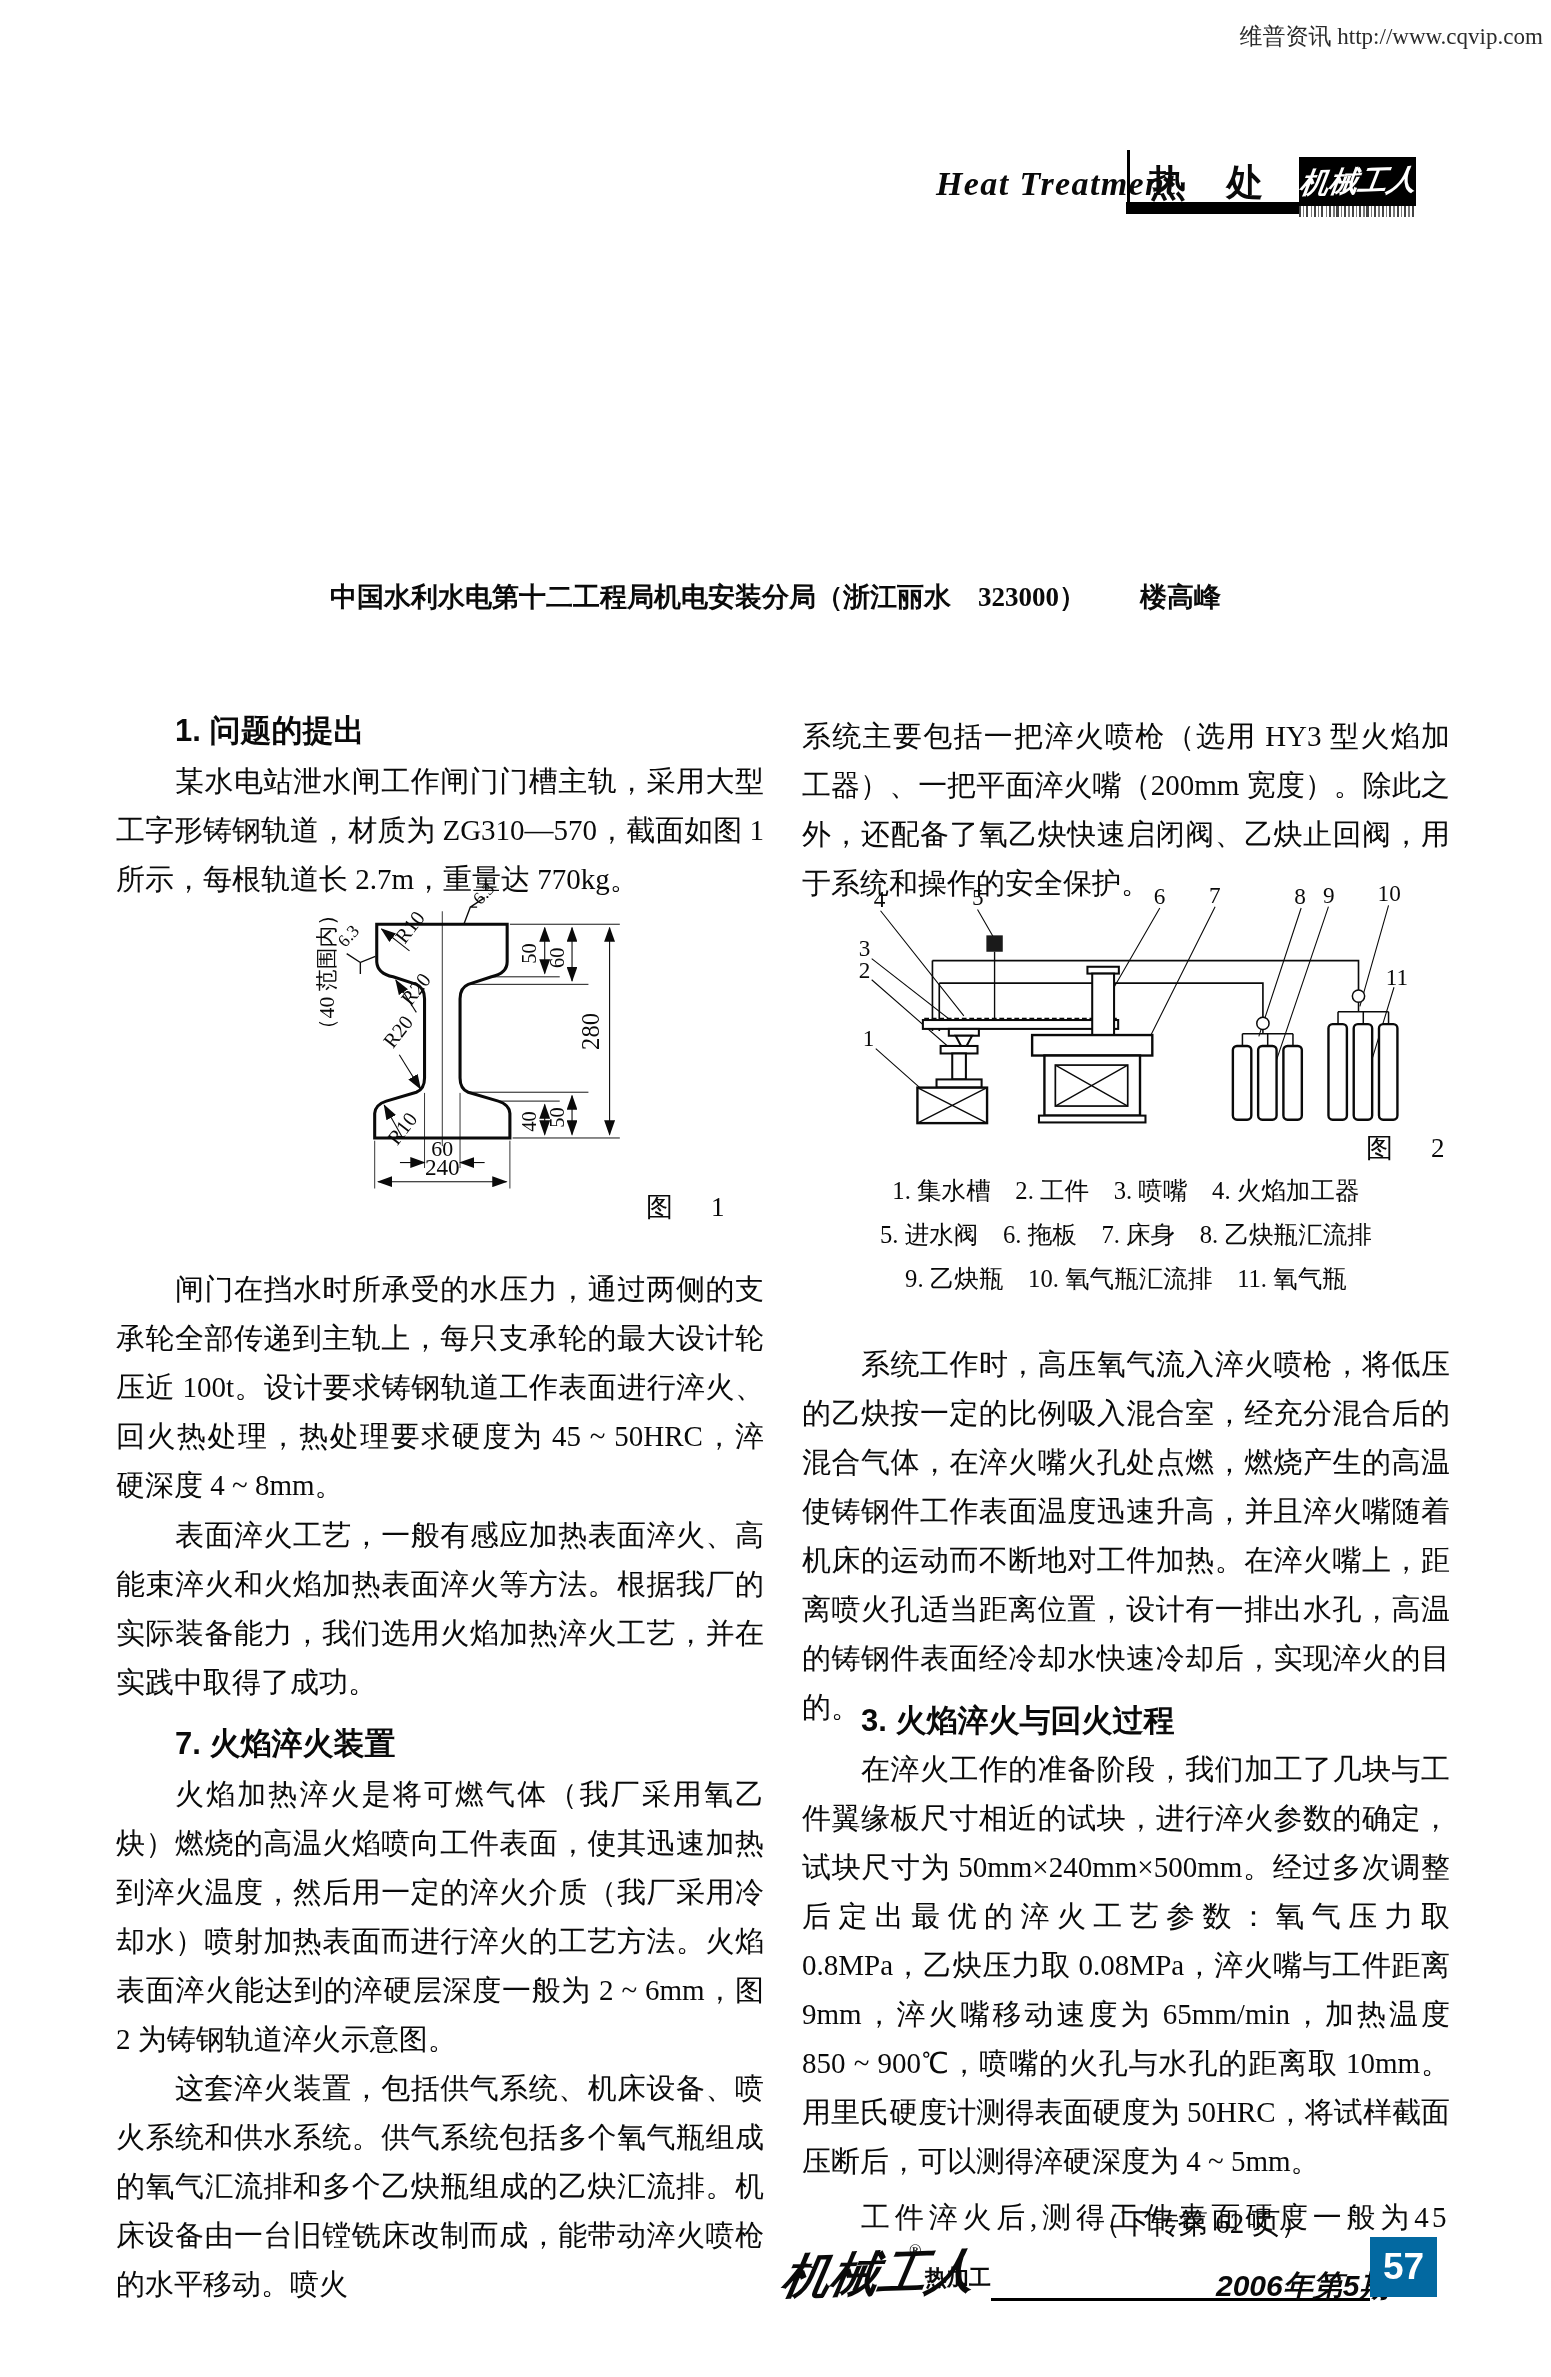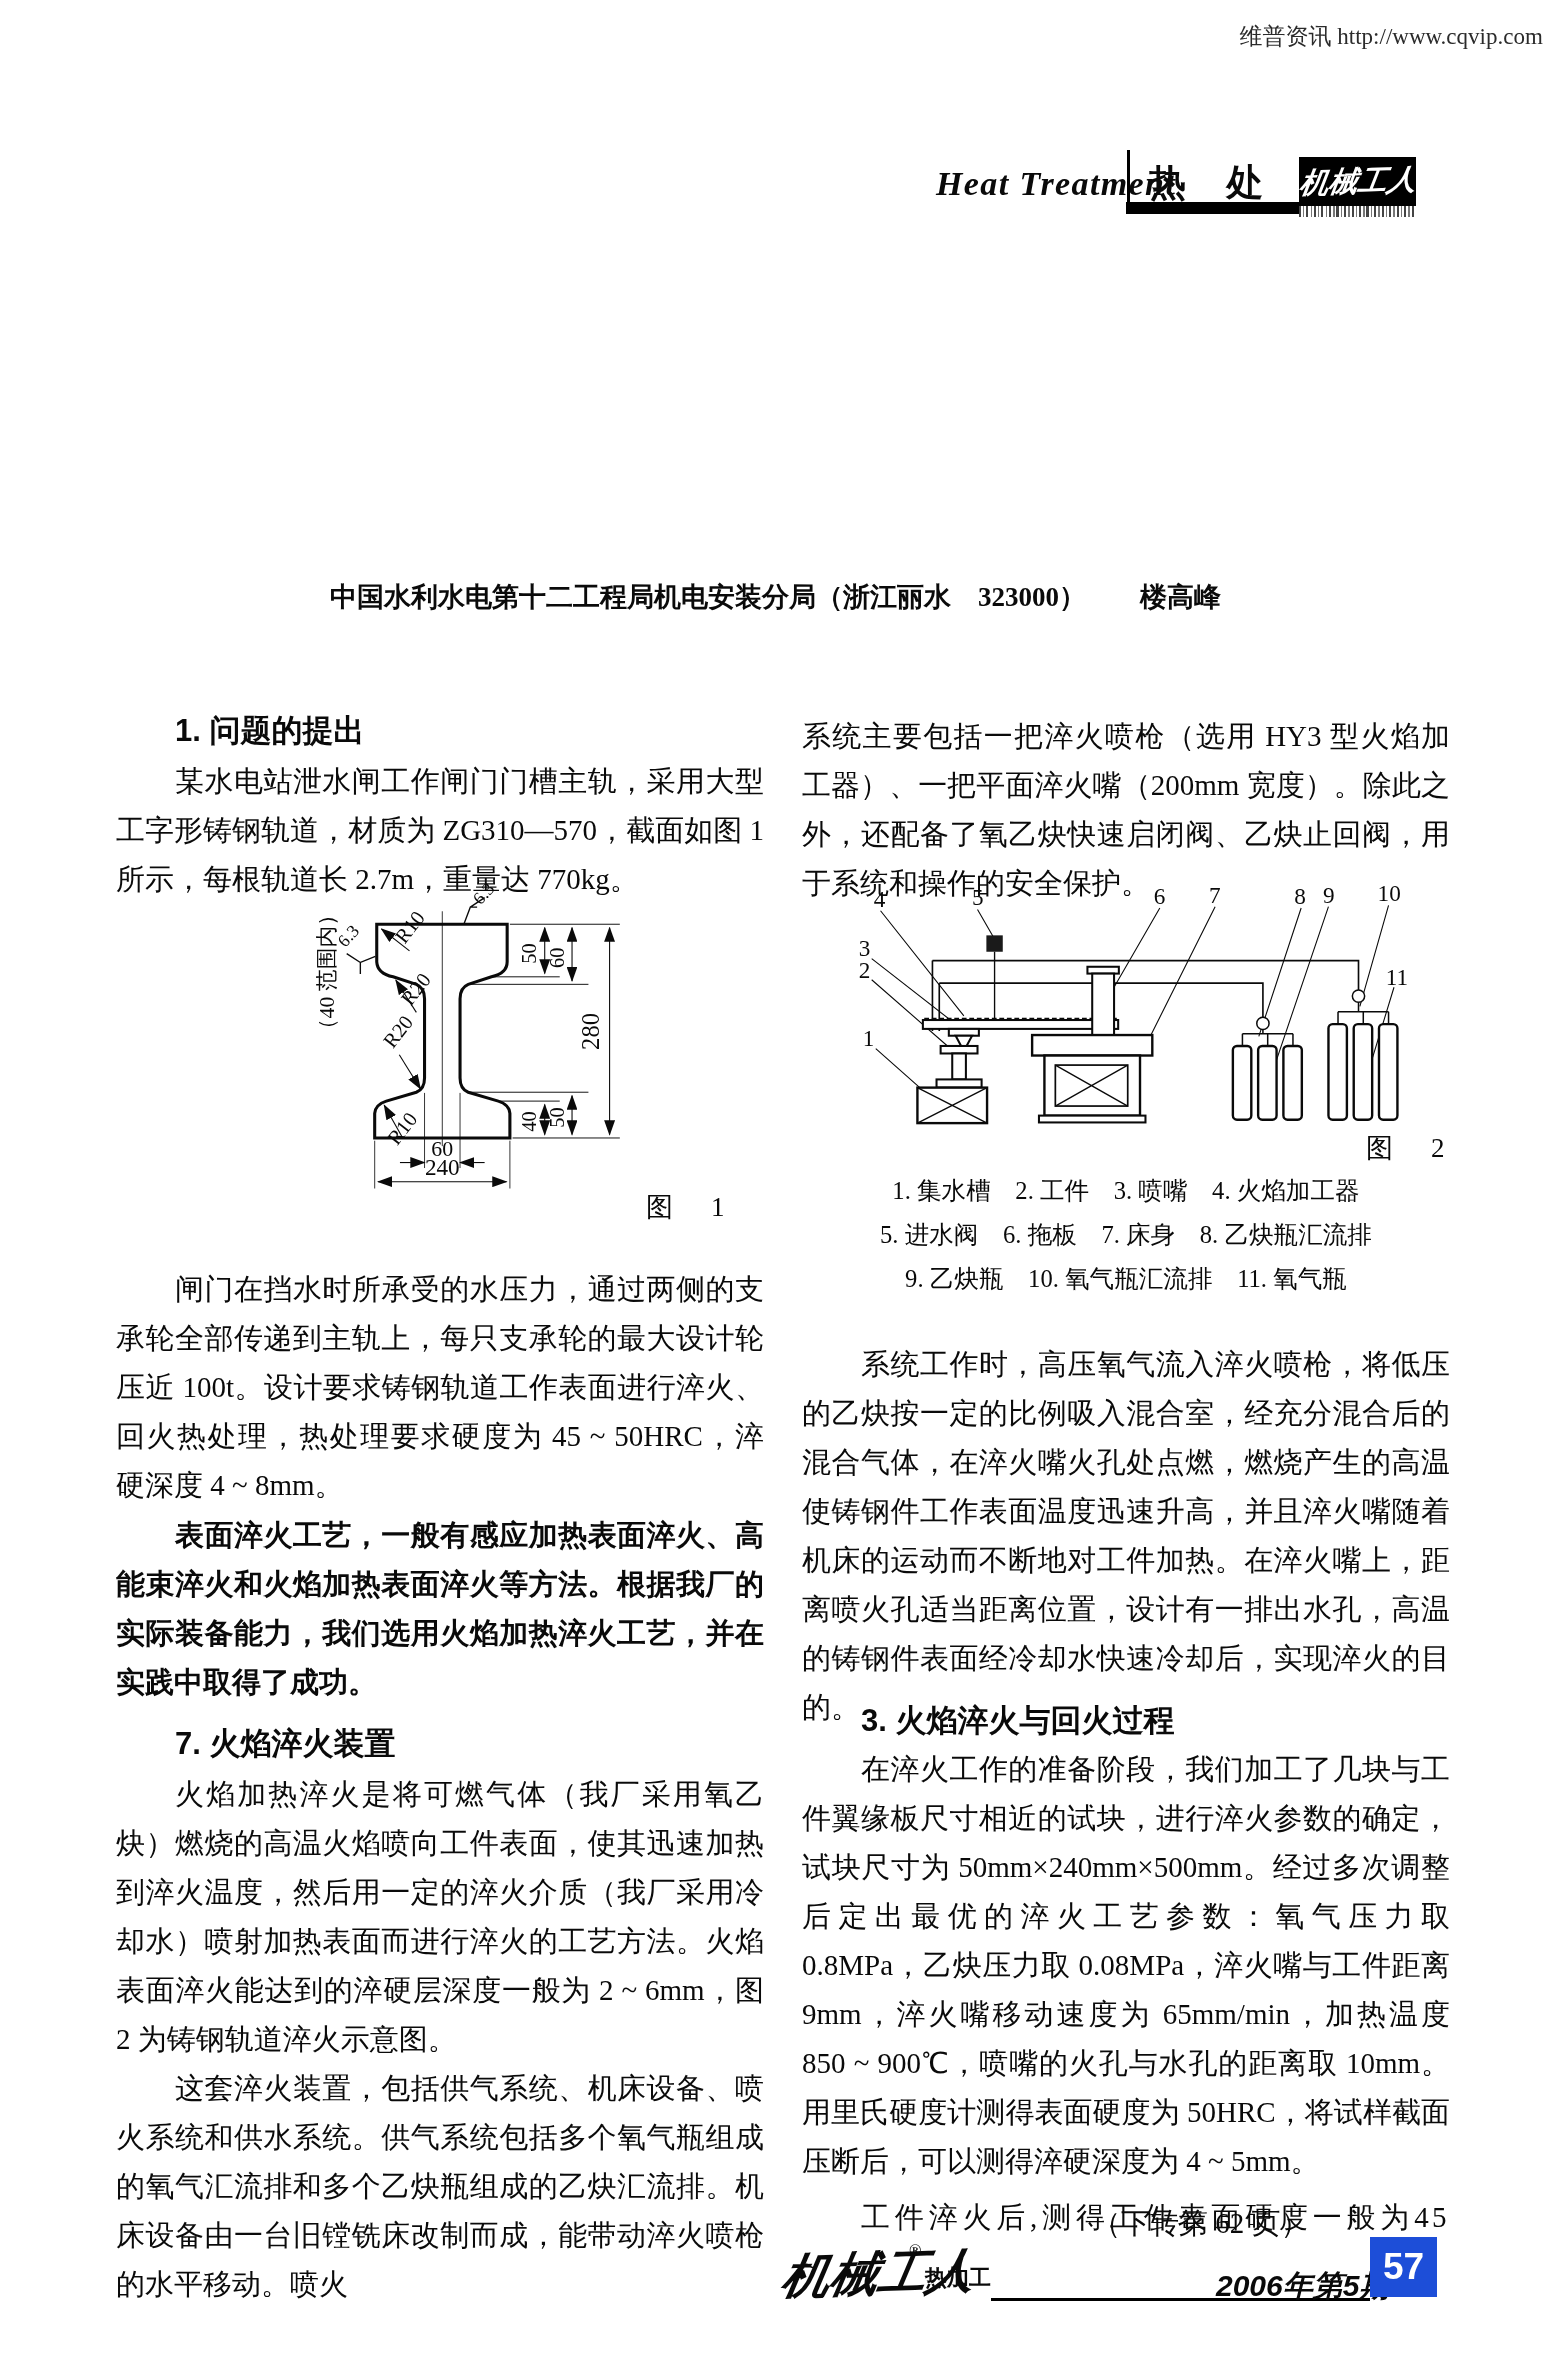--- a/index.html
+++ b/index.html
@@ -41,21 +41,21 @@
   .legend{width:648px;text-align:center;font-size:24.6px;}
   .p9{letter-spacing:3.4px;}
   .p10{font-size:29px;}
   
   .ft-logo{top:2242px;left:783px;font-size:48px;font-weight:900;font-style:italic;
     transform:skewX(-12deg) rotate(-2deg);letter-spacing:0px;font-family:"Liberation Sans",sans-serif;}
   .ft-reg{top:2241px;left:909px;font-size:16.4px;font-weight:700;}
   .ft-sub{top:2263px;left:925px;font-size:22px;font-weight:900;font-family:"Liberation Sans",sans-serif;}
   .ft-line{top:2298px;left:991px;width:379px;height:2.7px;background:#000;}
   .ft-issue{top:2266px;left:1216px;font-size:30px;font-weight:900;font-style:italic;font-family:"Liberation Sans",sans-serif;}
-  .ft-pagebox{top:2237px;left:1370px;width:67px;height:60px;background:#1d4ed8;color:#fff;
+  .ft-pagebox{top:2237px;left:1370px;width:67px;height:60px;background:#0369a1;color:#fff;
     display:flex;align-items:center;justify-content:center;font-size:37px;font-weight:900;
     font-family:"Liberation Sans",sans-serif;}
   svg text{font-family:"Liberation Serif",serif;fill:#0a0a0a;}
   svg .ln{stroke:#0a0a0a;fill:none;}
 </style>
 </head>
 <body>
 
 <div class="page">
 
@@ -125,21 +125,21 @@
       <text x="368" y="414" font-size="32" text-anchor="middle">60</text>
 
       <path class="ln" stroke-width="1.2" d="M 269 392 V 462 M 467 392 V 462"></path>
       <line class="ln" x1="274" y1="452" x2="462" y2="452" stroke-width="1.6" marker-start="url(#arw)" marker-end="url(#arw)"></line>
       <text x="368" y="442" font-size="34" text-anchor="middle">240</text>
     </svg>
   </div>
   <div class="abs figcap" style="top:1189px;left:116px;width:614px;">图　1</div>
 
   <div class="abs col para" style="top:1226px;left:116px;">闸门在挡水时所承受的水压力，通过两侧的支承轮全部传递到主轨上，每只支承轮的最大设计轮压近 100t。设计要求铸钢轨道工作表面进行淬火、回火热处理，热处理要求硬度为 45 ~ 50HRC，淬硬深度 4 ~ 8mm。</div>
-  <div class="abs col para" style="top:1472px;left:116px;font-weight:bold;">表面淬火工艺，一般有感应加热表面淬火、高能束淬火和火焰加热表面淬火等方法。根据我厂的实际装备能力，我们选用火焰加热淬火工艺，并在实践中取得了成功。</div>
+  <div class="abs col para" style="top:1472px;left:116px;">表面淬火工艺，一般有感应加热表面淬火、高能束淬火和火焰加热表面淬火等方法。根据我厂的实际装备能力，我们选用火焰加热淬火工艺，并在实践中取得了成功。</div>
   <div class="abs col heading" style="top:1680px;left:116px;">7. 火焰淬火装置</div>
   <div class="abs col para" style="top:1731px;left:116px;">火焰加热淬火是将可燃气体（我厂采用氧乙炔）燃烧的高温火焰喷向工件表面，使其迅速加热到淬火温度，然后用一定的淬火介质（我厂采用冷却水）喷射加热表面而进行淬火的工艺方法。火焰表面淬火能达到的淬硬层深度一般为 2 ~ 6mm，图 2 为铸钢轨道淬火示意图。</div>
   <div class="abs col para" style="top:2025px;left:116px;">这套淬火装置，包括供气系统、机床设备、喷火系统和供水系统。供气系统包括多个氧气瓶组成的氧气汇流排和多个乙炔瓶组成的乙炔汇流排。机床设备由一台旧镗铣床改制而成，能带动淬火喷枪的水平移动。喷火</div>
 
   <div class="abs col noindent" style="top:673px;left:802px;">系统主要包括一把淬火喷枪（选用 HY3 型火焰加工器）、一把平面淬火嘴（200mm 宽度）。除此之外，还配备了氧乙炔快速启闭阀、乙炔止回阀，用于系统和操作的安全保护。</div>
 
   <div class="abs" style="top:882px;left:815px;width:635px;height:246px;">
     <svg width="635" height="246" viewBox="0 0 930 360">
 
       <text x="86" y="36" font-size="34">4</text>

